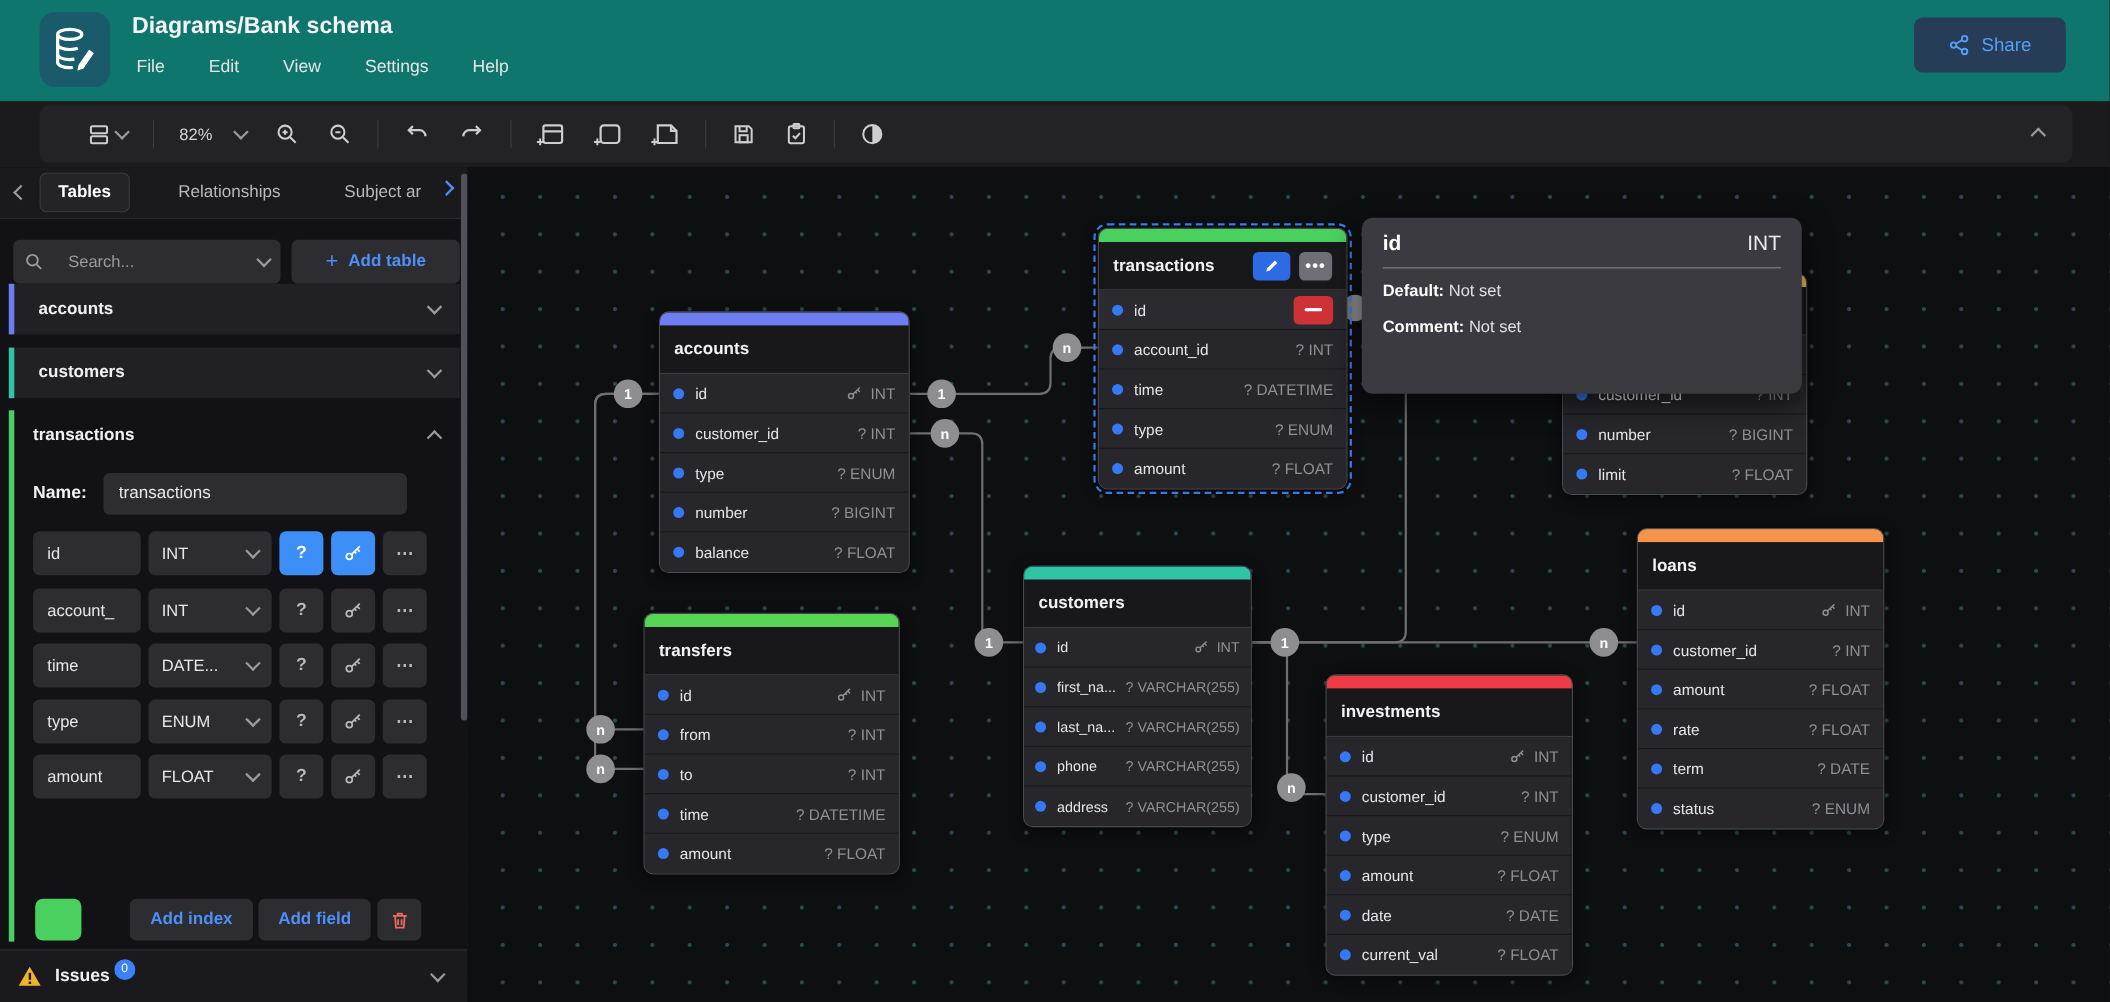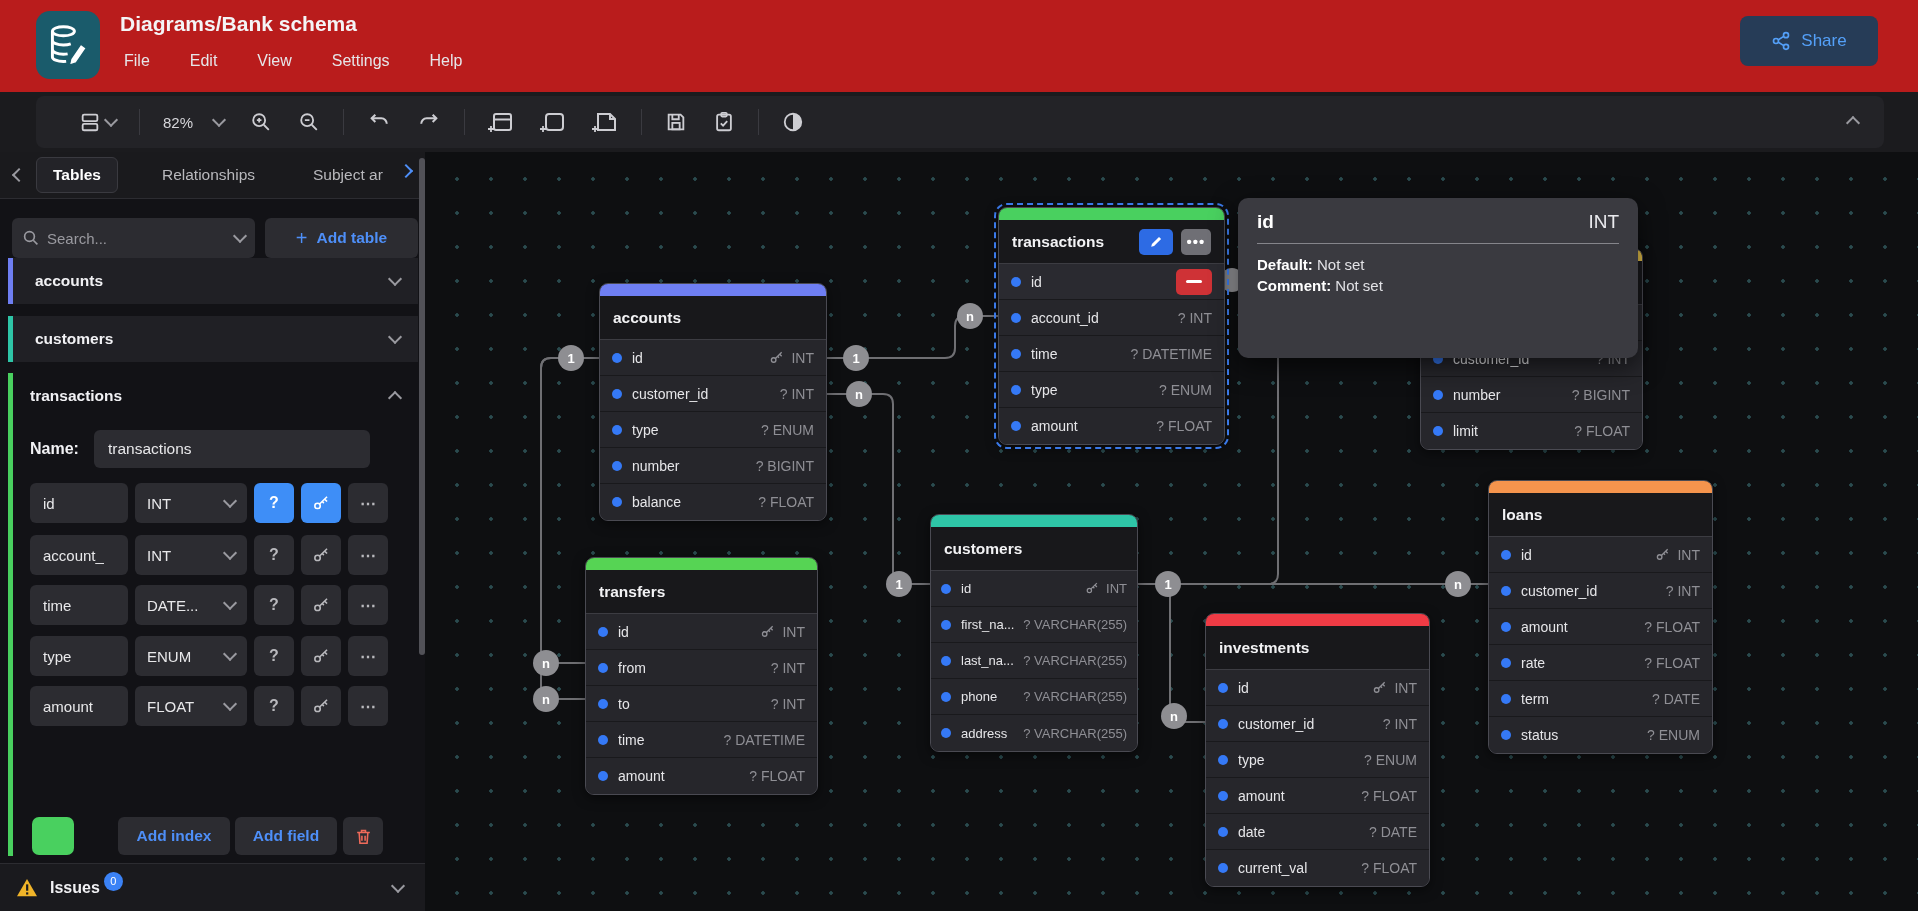--- a/index.html
+++ b/index.html
@@ -1,19 +1,19 @@
 <!DOCTYPE html>
 <html><head>
 <meta charset="utf-8">
 <style>
   html,body{margin:0;padding:0;background:#1b1b1e;font-family:"Liberation Sans",sans-serif;}
   .app{position:relative;width:1918px;height:911px;background:#1b1b1e;overflow:hidden;color:#e8e8ea;}
 
   
-  .hdr{position:absolute;left:0;top:0;width:100%;height:92px;background:#b91c1c;}
+  .hdr{position:absolute;left:0;top:0;width:100%;height:92px;background:#0f766e;}
   .logo{position:absolute;left:36px;top:11px;width:64px;height:68px;border-radius:14px;background:#1a5b6b;display:flex;align-items:center;justify-content:center;}
   .app-title{position:absolute;left:120px;top:12px;font-size:21px;font-weight:bold;color:#f4f4f6;}
   .menubar{position:absolute;left:124px;top:52px;display:flex;gap:40px;font-size:16px;color:#e6e6e9;}
   .menubar span{cursor:default;}
   .saved-chip{position:absolute;left:489px;top:50px;height:32px;background:#2d2d32;border-radius:4px;display:flex;align-items:center;padding:0 16px;font-size:15px;font-weight:bold;color:#ececf0;}
   .share-btn{position:absolute;left:1740px;top:16px;width:138px;height:50px;background:#263c57;border-radius:8px;display:flex;align-items:center;justify-content:center;gap:10px;color:#54a0f8;font-size:17px;}
 
   
   .tb{position:absolute;left:36px;top:96px;width:1848px;height:52px;background:#232327;border-radius:8px;display:flex;align-items:center;padding:0 0 0 30px;box-sizing:border-box;}
   .tb .it{display:flex;align-items:center;gap:5px;margin:0 13px;color:#cdcdd2;}
@@ -30,21 +30,21 @@
   .sb{position:absolute;left:0;top:152px;width:425px;height:759px;background:#121216;}
   .tabbar{position:absolute;left:0;top:0;width:100%;height:46px;background:#1a1a1d;border-bottom:1px solid #2c2c31;display:flex;align-items:center;}
   .tabbar .lchev{margin:0 12px 0 14px;}
   .tab{font-size:15.5px;color:#b9b9bd;padding:0 10px;}
   .tab.active{background:#232328;border:1px solid #3a3a40;border-radius:6px;height:34px;display:flex;align-items:center;color:#ffffff;font-weight:bold;padding:0 16px;margin-right:14px;}
   .tab.rel{margin:0 20px;}
   .tab.sub{margin-left:18px;width:64px;overflow:hidden;white-space:nowrap;}
   .tab-next{position:absolute;right:14px;top:18px;}
 
   .searchbox{position:absolute;left:12px;top:66px;width:243px;height:40px;background:#2c2c31;border-radius:6px;display:flex;align-items:center;box-sizing:border-box;padding:0 10px;}
-  .searchbox input{background:transparent;border:none;outline:none;color:#22c55e;font-size:15px;width:150px;margin-left:5px;font-family:"Liberation Sans",sans-serif;}
+  .searchbox input{background:transparent;border:none;outline:none;color:#22c55e;font-size:15px;width:150px;margin-left:20px;font-family:"Liberation Sans",sans-serif;}
   .searchbox input::placeholder{color:#9a9aa0;}
   .addtable-btn{position:absolute;left:265px;top:66px;width:153px;height:40px;background:#2c2c31;border-radius:6px;display:flex;align-items:center;justify-content:center;gap:9px;color:#4e8ff8;font-size:15.5px;font-weight:bold;}
   .addtable-btn .plus{font-size:20px;font-weight:normal;}
 
   .acc{position:absolute;left:8px;width:410px;height:46px;background:#202025;display:flex;align-items:center;}
   .accbar{width:5px;height:100%;flex:none;}
   .accname{font-size:15.5px;font-weight:bold;color:#f1f1f4;margin-left:22px;}
   .acc .chev{position:absolute;right:18px;}
 
   .greenbar{position:absolute;left:8px;top:221px;width:5px;height:483px;background:#49d05f;}
@@ -100,21 +100,21 @@
   .popup .ptitle .ptype{font-weight:normal;color:#eaeaee;}
   .popup hr{border:none;border-top:1px solid #85858b;margin:10px 0 12px 0;}
   .badges{display:flex;gap:11px;}
   .badge{padding:4px 12px;border-radius:4px;font-size:14px;}
   .b-primary{background:#30517c;color:#d4e2f6;}
   .b-unique{background:#6b5f25;color:#f0ead9;}
   .b-notnull{background:#5c3358;color:#f0d5ec;}
   .b-autoinc{background:#2f5a3c;color:#d6ecdc;}
   .pline{font-size:15px;color:#e2e2e6;margin-top:11px;}
   .pline b{color:#ffffff;}
-  .pline.c{margin-top:4px;}
+  .pline.c{margin-top:16px;}
 </style>
 </head>
 <body>
 
 <div class="app">
 
   <div class="hdr">
     <div class="logo">
       <svg width="44" height="46" viewBox="0 0 48 50">
         <g stroke="#fff" stroke-width="3.2" fill="none">

